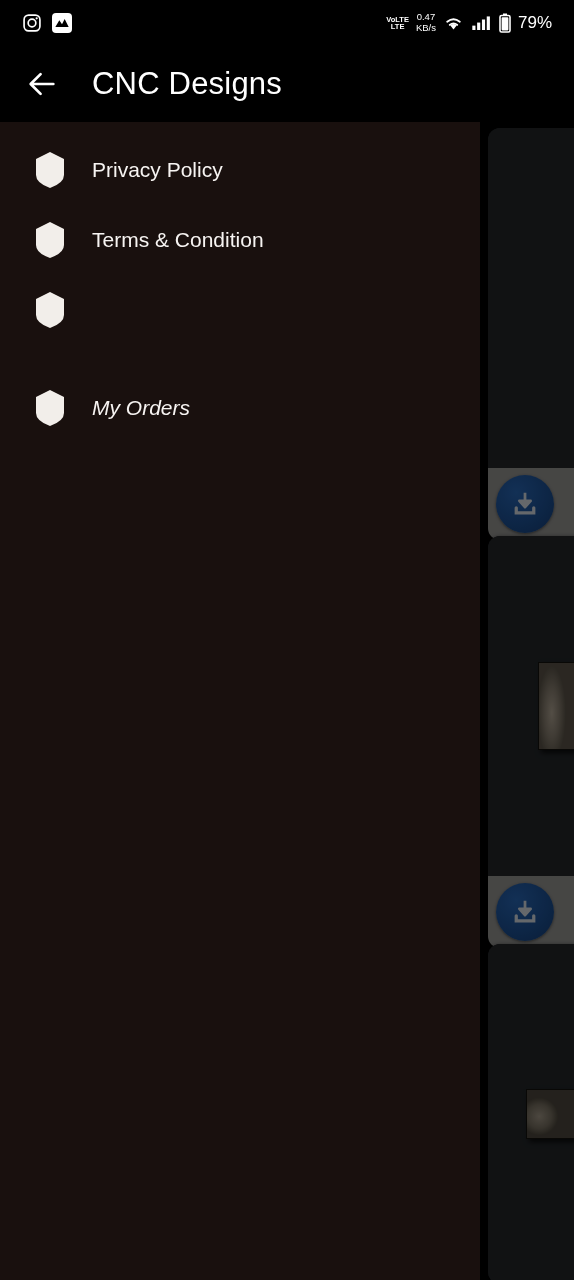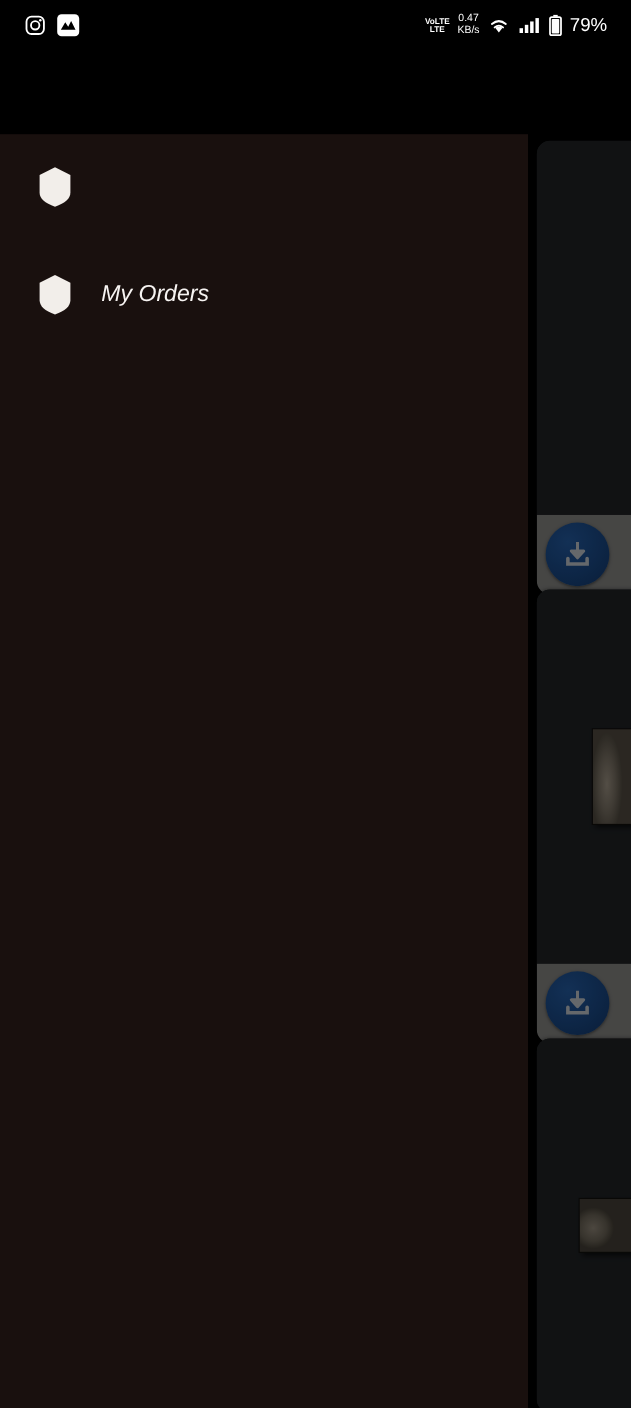--- a/index.html
+++ b/index.html
@@ -155,21 +155,33 @@
       </div>
     </div>
 
   </div>
 
   <div class="scrim"></div>
 
   <div class="drawer">
     <div class="menu-group">
 
-
+      <div class="menu-item">
+        <svg class="menu-icon" viewBox="0 0 36 40">
+          <path d="M18 2 L32 9 L32 25 Q32 33 18 38 Q4 33 4 25 L4 9 Z" fill="#f2eeea"></path>
+        </svg>
+        <span class="menu-label">Privacy Policy</span>
+      </div>
+
+      <div class="menu-item">
+        <svg class="menu-icon" viewBox="0 0 36 40">
+          <path d="M18 2 L32 9 L32 25 Q32 33 18 38 Q4 33 4 25 L4 9 Z" fill="#f2eeea"></path>
+        </svg>
+        <span class="menu-label">Terms &amp; Condition</span>
+      </div>
 
       <div class="menu-item">
         <svg class="menu-icon" viewBox="0 0 36 40">
           <path d="M18 2 L32 9 L32 25 Q32 33 18 38 Q4 33 4 25 L4 9 Z" fill="#f2eeea"></path>
         </svg>
       </div>
 
       <div class="menu-item sep">
         <svg class="menu-icon" viewBox="0 0 36 40">
           <path d="M18 2 L32 9 L32 25 Q32 33 18 38 Q4 33 4 25 L4 9 Z" fill="#f2eeea"></path>
@@ -217,14 +229,22 @@
       </svg>
       <svg style="width:12px;height:20px;" viewBox="0 0 12 20">
         <rect x="4" y="0.5" width="4" height="1.8" fill="#fff"></rect>
         <rect x="1" y="2.5" width="10" height="16.5" rx="1.6" fill="none" stroke="#fff" stroke-width="1.6"></rect>
         <rect x="2.6" y="4.2" width="6.8" height="13.2" rx="0.8" fill="#fff"></rect>
       </svg>
       <span class="batt-pct">79%</span>
     </div>
   </div>
 
+  <div class="appbar">
+    <div class="back-btn">
+      <svg style="width:34px;height:34px;" viewBox="0 0 24 24">
+        <path d="M20 12 L4.5 12 M11 5 L4 12 L11 19" stroke="#fff" stroke-width="1.9" fill="none" stroke-linecap="round" stroke-linejoin="round"></path>
+      </svg>
+    </div>
+    <div class="appbar-title">CNC Designs</div>
+  </div>
 
 </div>
 
 </body></html>

